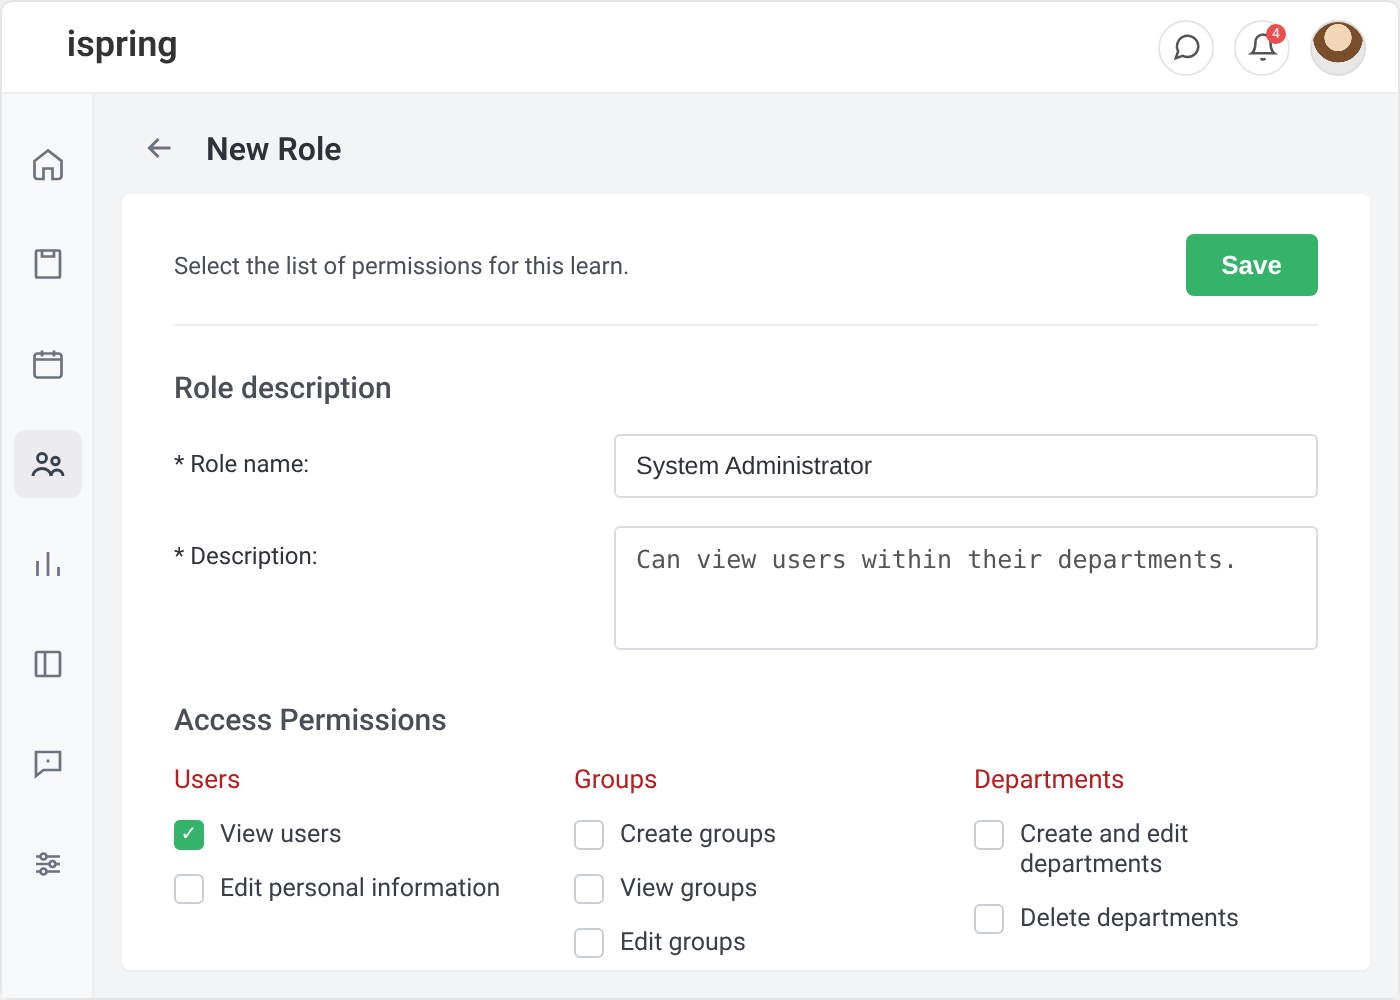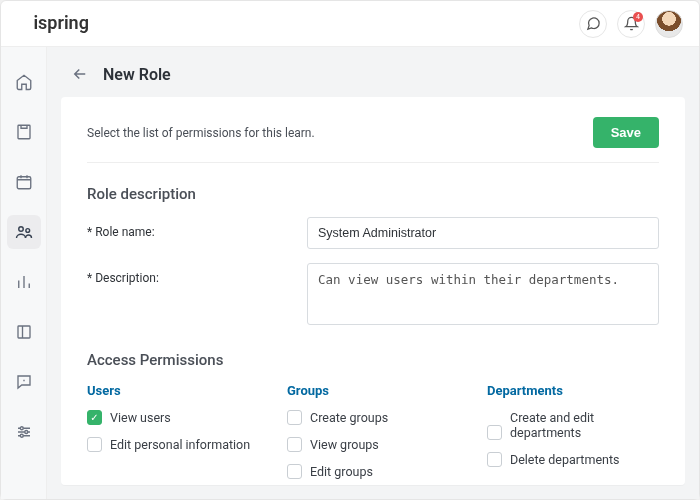--- a/index.html
+++ b/index.html
@@ -28,22 +28,22 @@
   .card-top-text { font-size: 12px; color: #4a4f57; }
   .save-btn { background: #35b36a; color: #fff; border: none; border-radius: 4px; padding: 8px 18px; font-size: 13px; font-weight: 600; cursor: pointer; }
   .section-title { font-size: 15px; color: #4a4f57; margin: 22px 0 14px 0; font-weight: 500; }
   .form-row { display: flex; align-items: flex-start; margin-bottom: 14px; }
   .form-label { width: 220px; font-size: 12px; color: #2f3338; padding-top: 8px; }
   .form-field { flex: 1; }
   .text-input { width: 100%; border: 1px solid #d8dce0; border-radius: 3px; padding: 8px 10px; font-size: 12.5px; color: #2f3338; outline: none; }
   textarea.text-input { height: 62px; resize: none; color: #555; }
   .perm-cols { display: flex; gap: 28px; margin-top: 8px; }
   .perm-col { flex: 1; min-width: 0; }
-  .perm-head { font-size: 13px; font-weight: 700; color: #0369a1; margin-bottom: 12px; }
-  .perm-item { display: flex; align-items: flex-end; gap: 8px; font-size: 12.5px; color: #3a3f46; margin-bottom: 12px; cursor: pointer; }
+  .perm-head { font-size: 13px; font-weight: 400; color: #b91c1c; margin-bottom: 12px; }
+  .perm-item { display: flex; align-items: flex-start; gap: 8px; font-size: 12.5px; color: #3a3f46; margin-bottom: 12px; cursor: pointer; }
   .cb { width: 15px; height: 15px; border: 1px solid #c9ced3; border-radius: 3px; display: inline-flex; align-items: center; justify-content: center; background: #fff; flex-shrink: 0; }
   .cb.checked { background: #35b36a; border-color: #35b36a; color: #fff; }
   .cb.checked::after { content: "✓"; font-size: 10px; line-height: 1; }
   svg { display: block; }
 </style>
 </head>
 <body>
 
 <div class="app">
 

